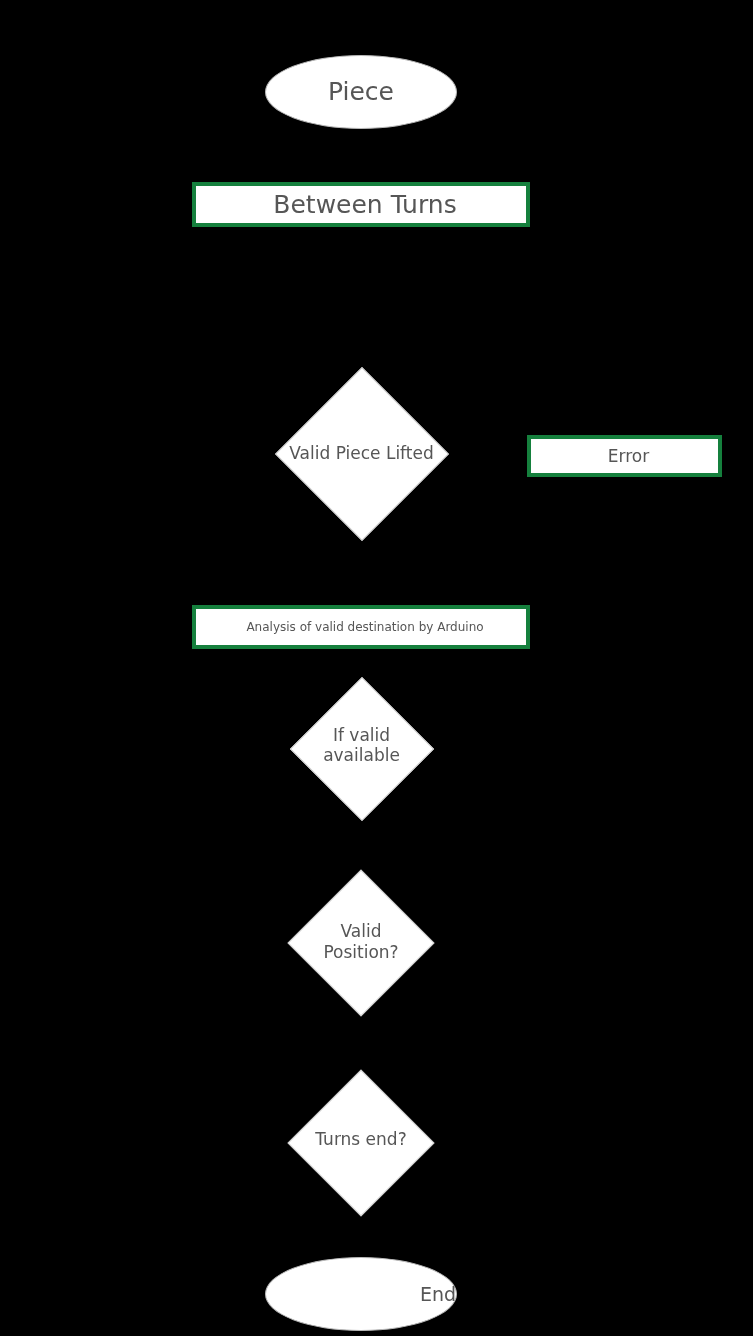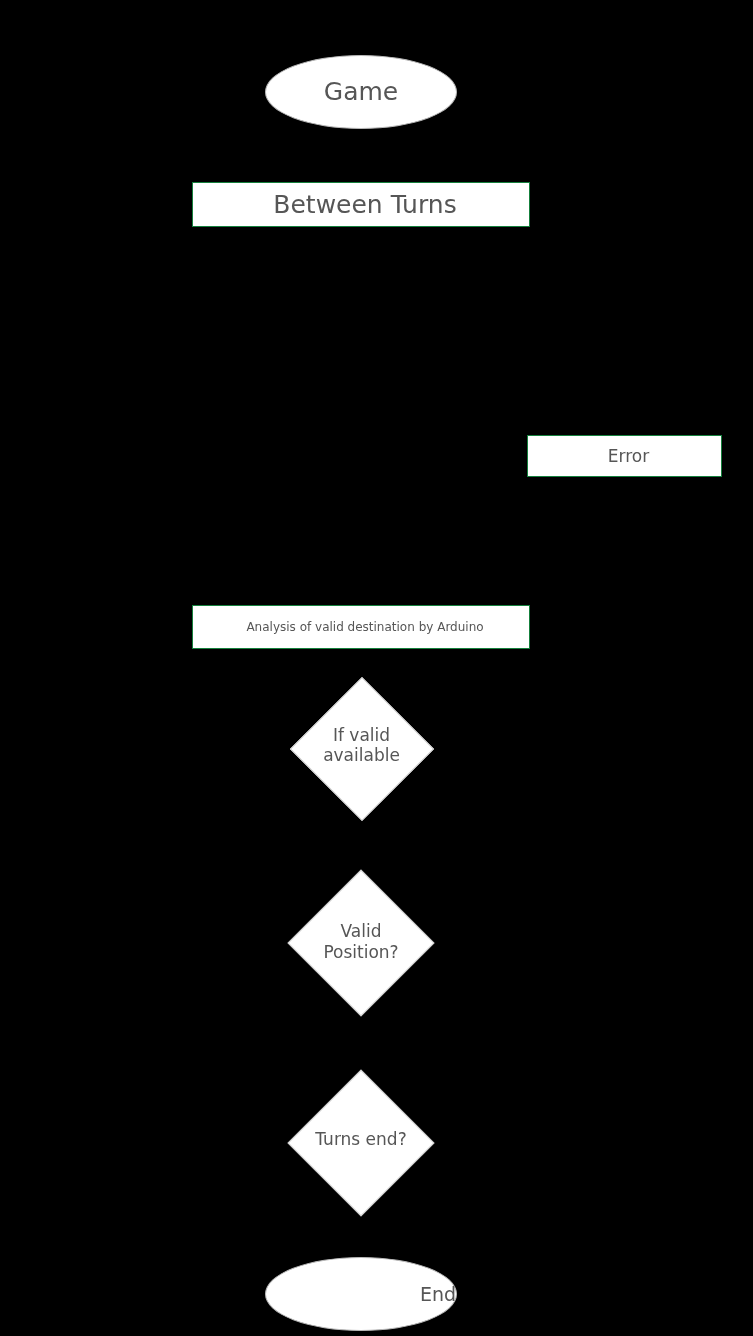--- a/index.html
+++ b/index.html
@@ -25,21 +25,21 @@
     color: #565656;
     background: #ffffff;
     line-height: 1.18;
     white-space: pre-line;
   }
   .shape-terminator {
     border-radius: 50%;
     border: 1px solid #b9b9b9;
   }
   .shape-process {
-    border: 1px solid #15803d;
+    border: 4px solid #15803d;
     padding-left: 8px;
   }
   
   .shape-decision {
     background: transparent;
     border: none;
   }
   .shape-decision .diamond-body {
     position: absolute;
     left: 50%;
@@ -73,28 +73,32 @@
   .n-gameend .diamond-body { width: 104px; height: 104px; }
   .n-gameend .diamond-label { margin-top: -8px; }
   .n-end        { left: 265px; top: 1257px; width: 192px; height: 74px;  font-size: 19px; justify-content: flex-end; }
 </style>
 </head>
 <body>
 
 <div id="canvas">
 
   <div class="node shape-terminator n-start">
-    <span>Game</span>
+    <span>Piece</span>
   </div>
 
   <div class="node shape-process n-between">
     <span>Between Turns</span>
   </div>
 
 
+  <div class="node shape-decision n-validpiece">
+    <span class="diamond-body"></span>
+    <span class="diamond-label">Valid Piece Lifted</span>
+  </div>
 
   <div class="node shape-process n-error">
     <span>Error</span>
   </div>
 
   <div class="node shape-process n-analysis">
     <span>Analysis of valid destination by Arduino</span>
   </div>
 
   <div class="node shape-decision n-ifmoves">

